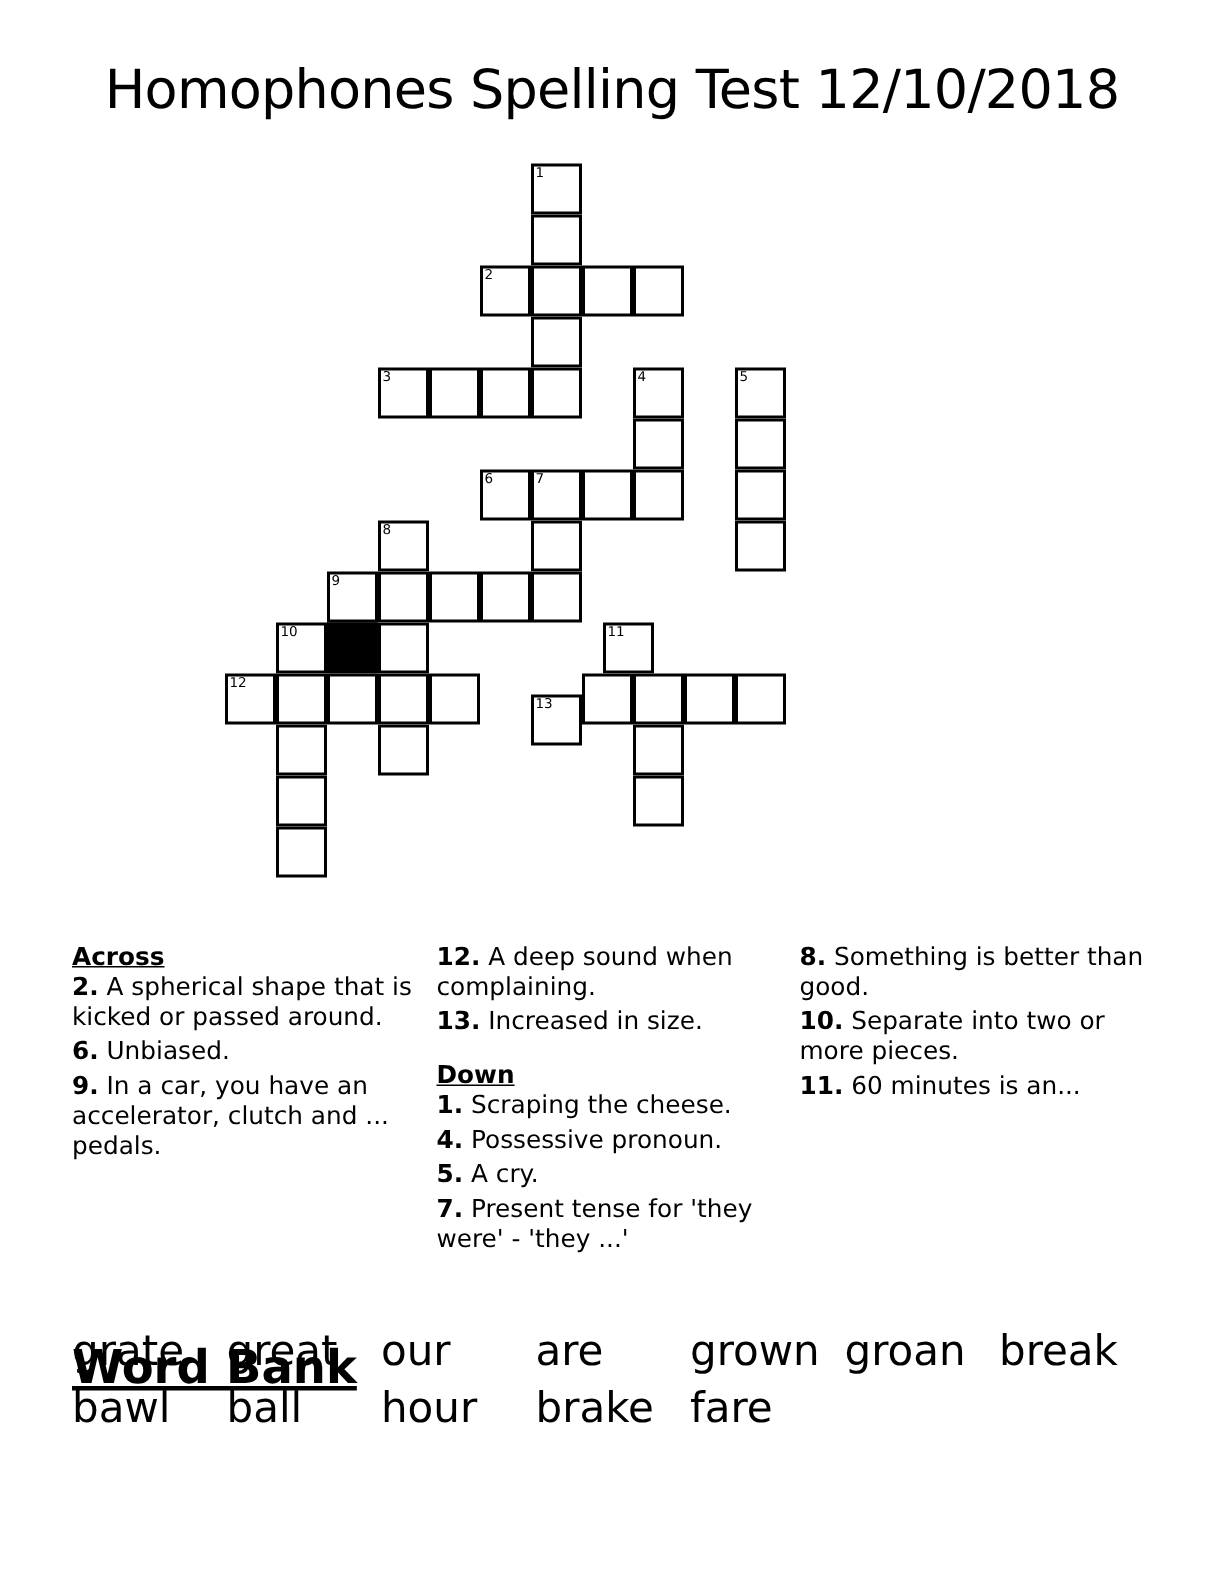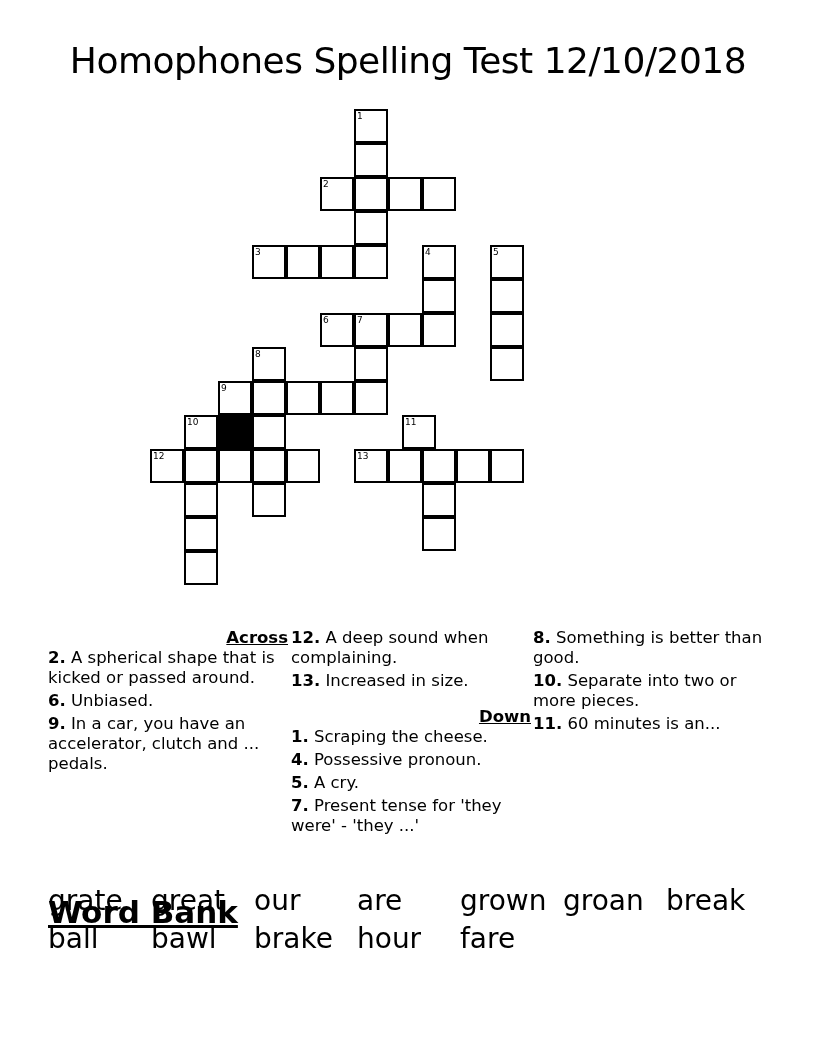--- a/index.html
+++ b/index.html
@@ -9,21 +9,21 @@
            font-size: 36px; letter-spacing: -0.5px; }
   .grid { position: absolute; left: 0; top: 0; width: 816px; height: 620px; }
   .cell { position: absolute; width: 34px; height: 34px; box-sizing: border-box;
           border: 2px solid #000; background: #fff; margin-left: -1px; margin-top: -1px; }
   .cell.black { background: #000; }
   .num { position: absolute; left: 1px; top: 0px; font-size: 9px; line-height: 10px;
          font-family: "DejaVu Sans", sans-serif; }
   .clues { position: absolute; top: 628px; font-size: 16.5px; line-height: 20px; }
   .clue { margin-bottom: 3px; }
   .clue b { font-weight: bold; }
-  .heading { font-weight: bold; text-decoration: underline; text-align: right; }
+  .heading { font-weight: bold; text-decoration: underline; }
   .col1 { left: 48px; width: 240px; }
   .col2 { left: 291px; width: 240px; }
   .col3 { left: 533px; width: 240px; }
   .wb-title { position: absolute; left: 48px; top: 846px; font-size: 31px; font-weight: bold;
               text-decoration: underline; margin-top: 48px; }
   .wb-grid { position: absolute; left: 48px; top: 882px; font-size: 28px; line-height: 38px; }
   .wb-row { display: flex; }
   .wb-word { width: 103px; }
 </style>
 </head>
@@ -86,21 +86,21 @@
     <div class="cell" style="left: 403px; top: 416px;">
       <span class="num">11</span>
     </div>
     <div class="cell" style="left: 151px; top: 450px;">
       <span class="num">12</span>
     </div>
     <div class="cell" style="left: 185px; top: 450px;"></div>
     <div class="cell" style="left: 219px; top: 450px;"></div>
     <div class="cell" style="left: 253px; top: 450px;"></div>
     <div class="cell" style="left: 287px; top: 450px;"></div>
-    <div class="cell" style="left: 355px; top: 450px;">
+    <div class="cell" style="left: 355px; top: 464px;">
       <span class="num">13</span>
     </div>
     <div class="cell" style="left: 389px; top: 450px;"></div>
     <div class="cell" style="left: 423px; top: 450px;"></div>
     <div class="cell" style="left: 457px; top: 450px;"></div>
     <div class="cell" style="left: 491px; top: 450px;"></div>
     <div class="cell" style="left: 185px; top: 484px;"></div>
     <div class="cell" style="left: 253px; top: 484px;"></div>
     <div class="cell" style="left: 423px; top: 484px;"></div>
     <div class="cell" style="left: 185px; top: 518px;"></div>
@@ -136,19 +136,19 @@
   <div class="wb-row">
     <span class="wb-word">grate</span>
     <span class="wb-word">great</span>
     <span class="wb-word">our</span>
     <span class="wb-word">are</span>
     <span class="wb-word">grown</span>
     <span class="wb-word">groan</span>
     <span class="wb-word">break</span>
   </div>
   <div class="wb-row">
+    <span class="wb-word">bawl</span>
     <span class="wb-word">ball</span>
-    <span class="wb-word">bawl</span>
+    <span class="wb-word">hour</span>
     <span class="wb-word">brake</span>
-    <span class="wb-word">hour</span>
     <span class="wb-word">fare</span>
   </div>
 </div>
 
 </body></html>

